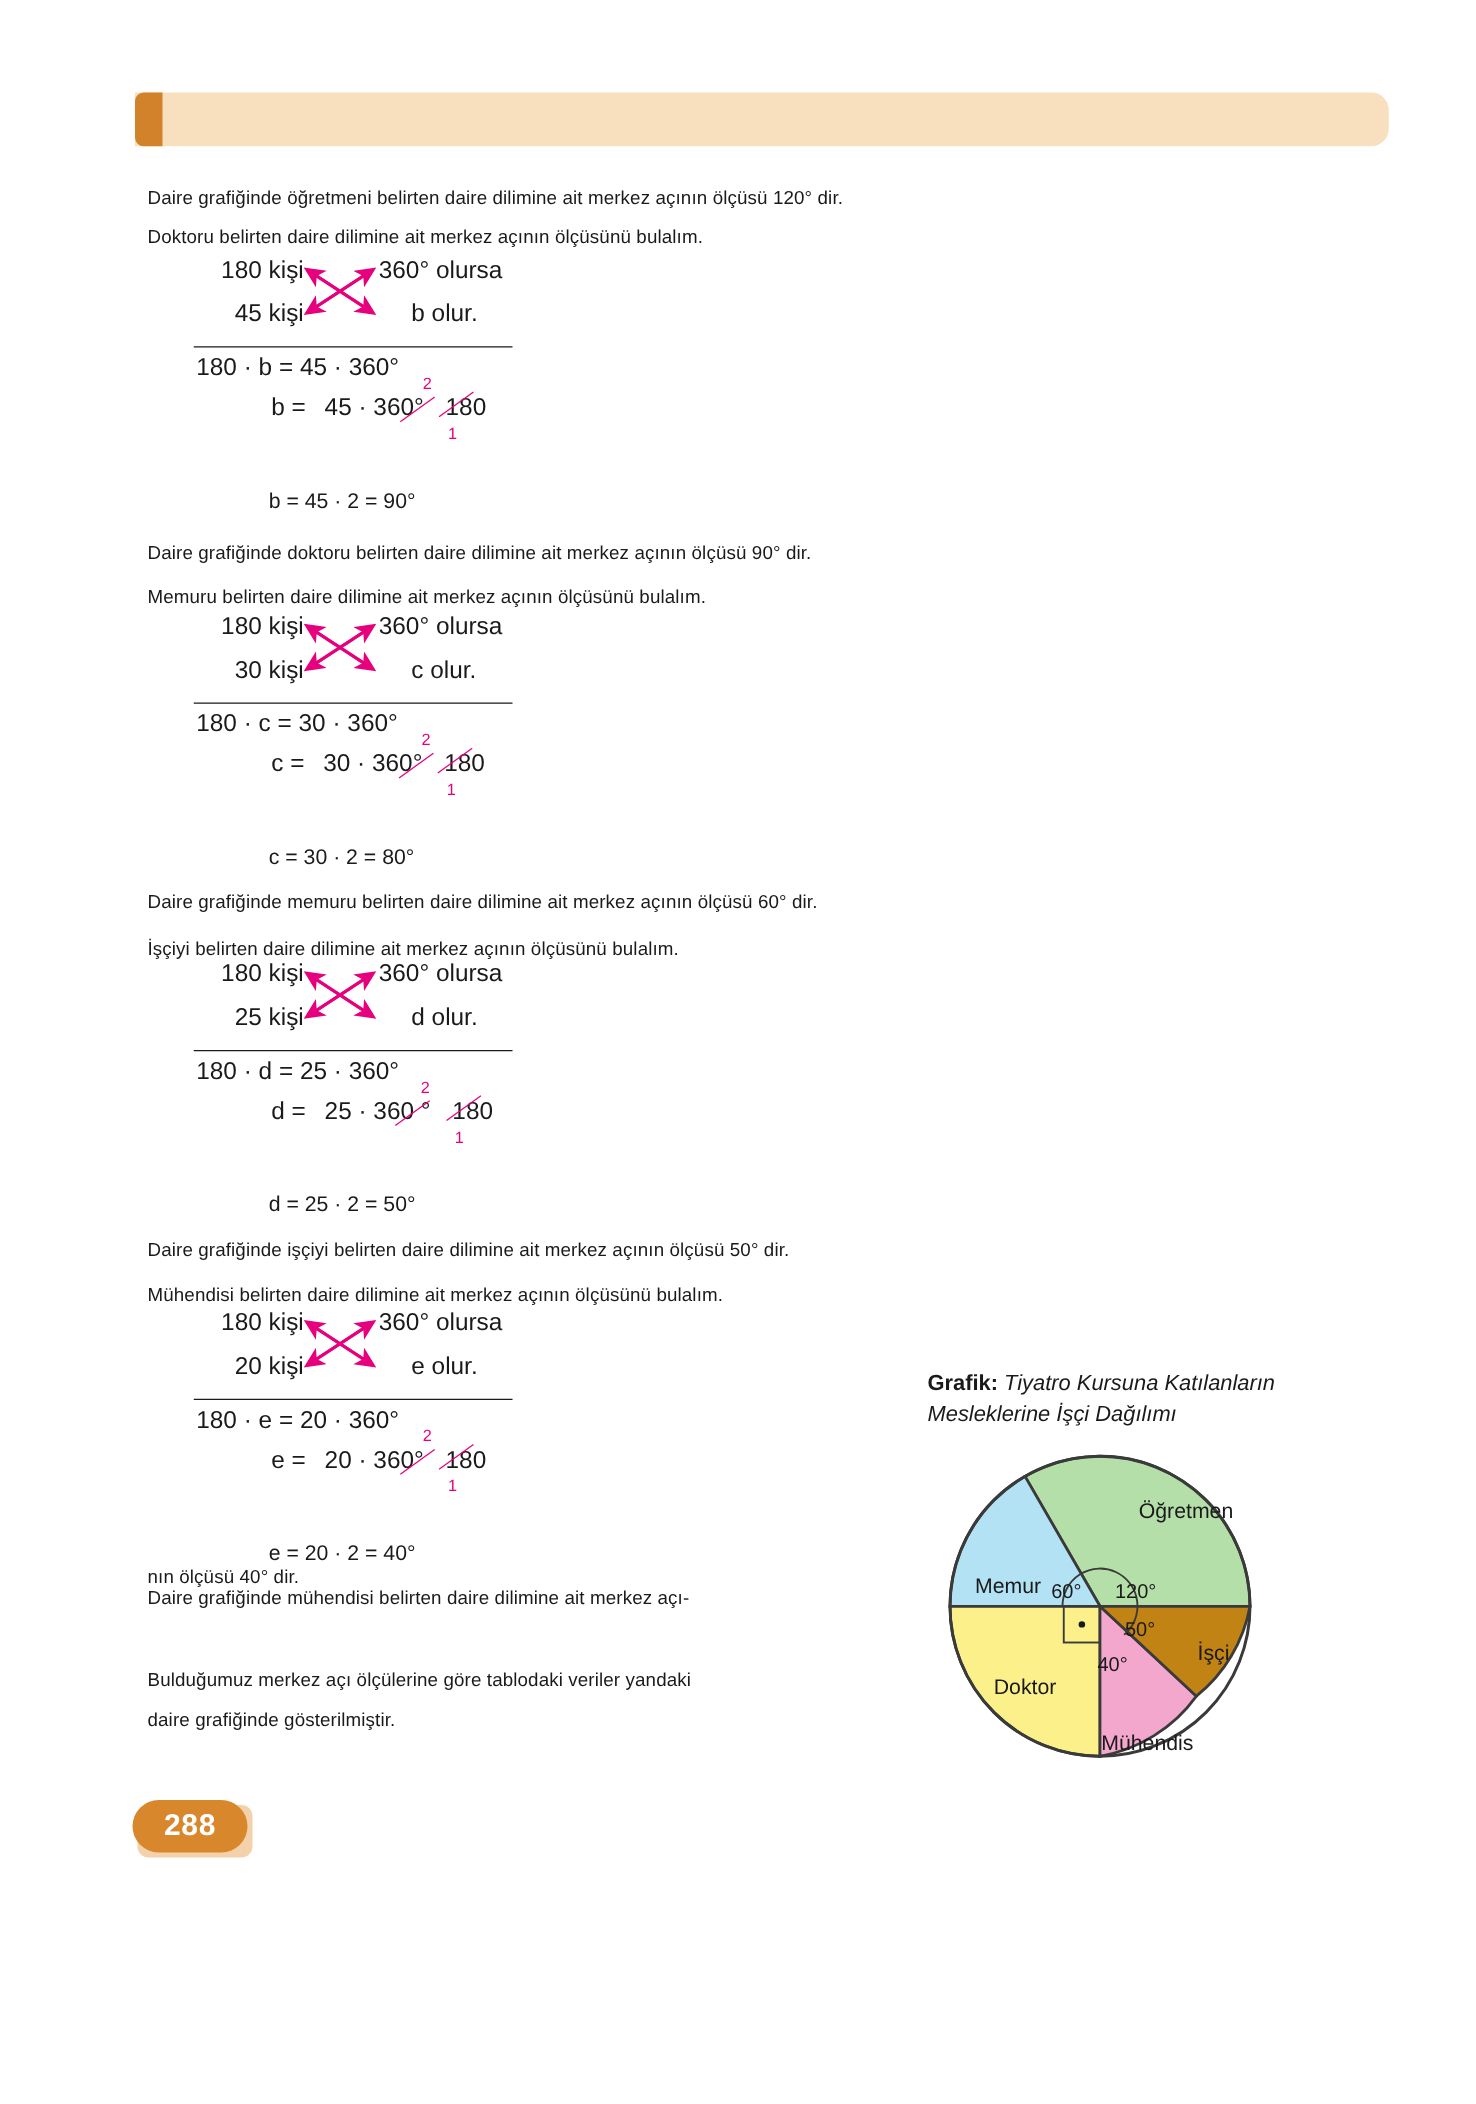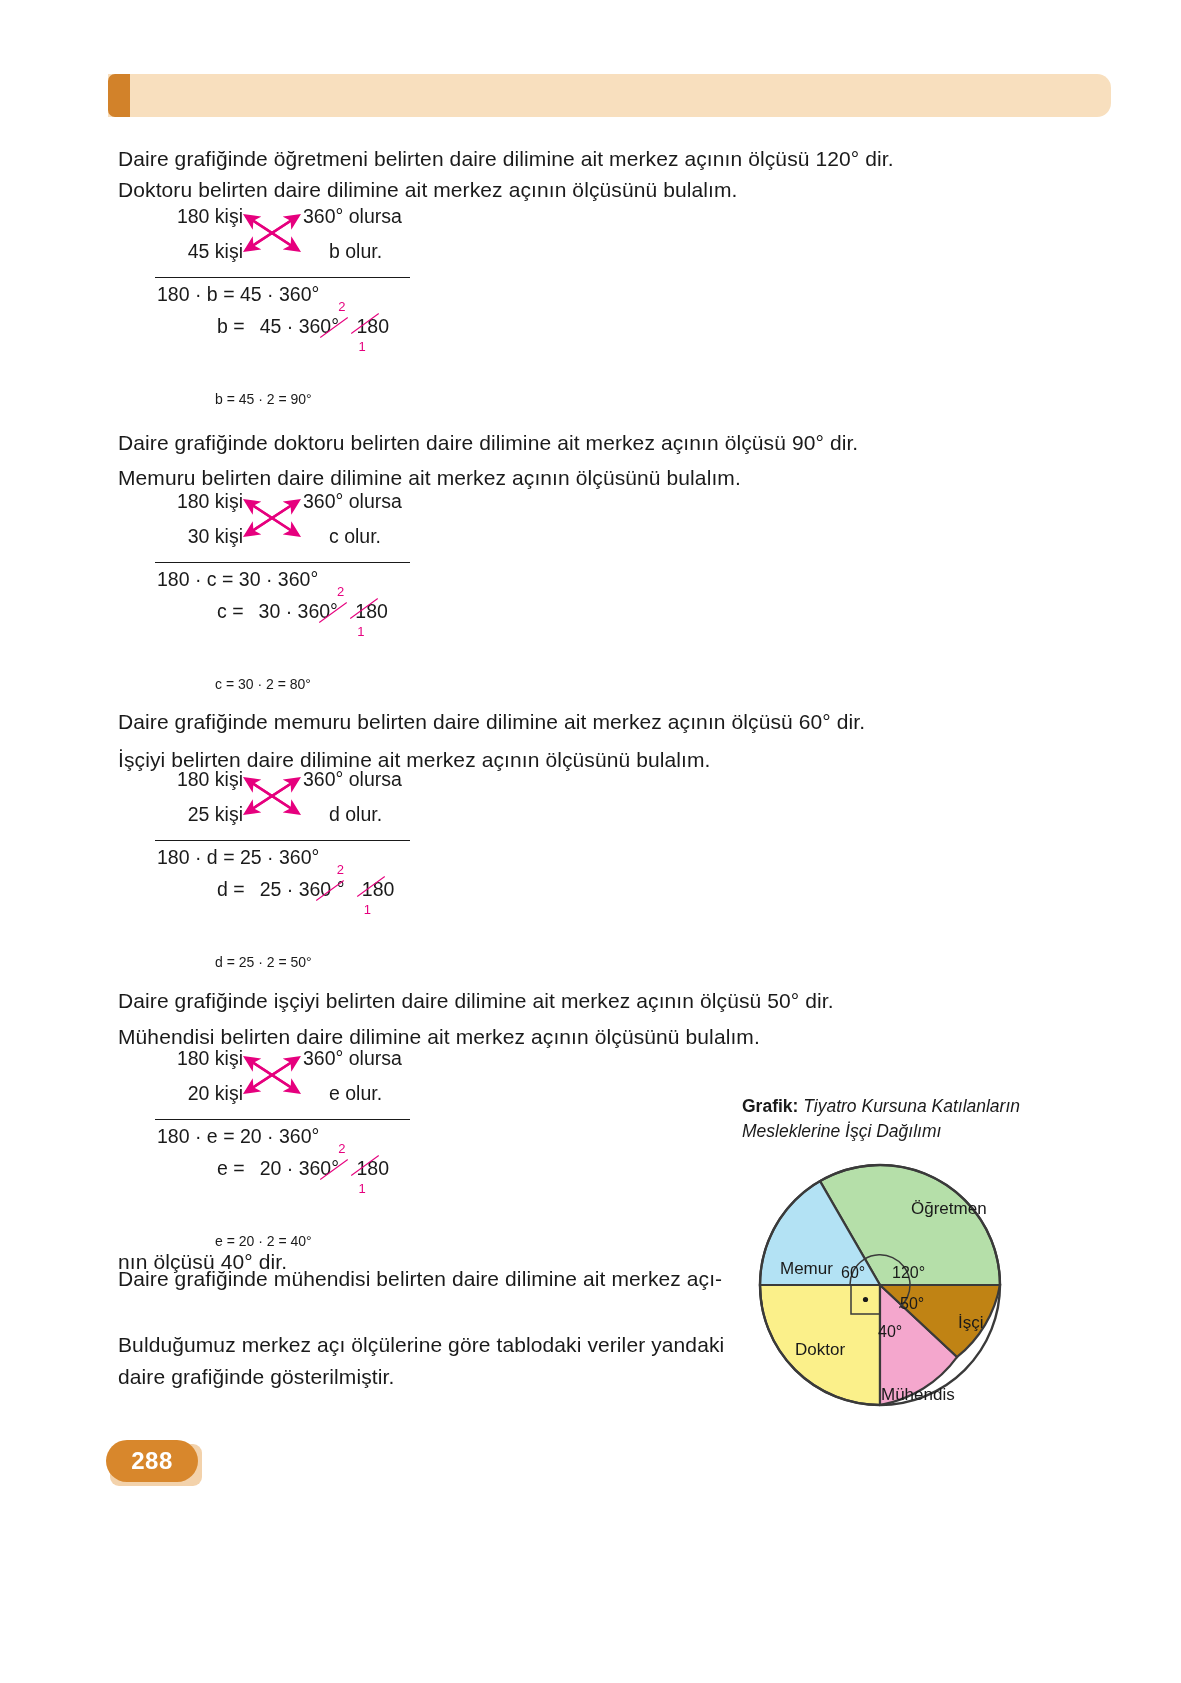--- a/index.html
+++ b/index.html
@@ -22,21 +22,21 @@
   .header-tab{
     position:absolute;left:108px;top:74px;
     width:22px;height:43px;
     background:#d2822a;
     border-radius:7px 0 0 7px;
   }
 
   
   .para{
     position:absolute;
-    font-size:21px;
+    font-size:15px;
     line-height:30px;
     letter-spacing:.1px;
     white-space:nowrap;
   }
 
   
   .prop-block{position:absolute;}
   .prop-grid{
     position:relative;
     width:255px;height:70px;
@@ -90,21 +90,21 @@
     font-size:13px;color:#e6007e;
     top:-16px;
   }
   .cancel-bot{
     position:absolute;
     font-size:13px;color:#e6007e;
     bottom:-17px;
   }
   .frac-result{
     position:absolute;left:60px;top:186px;
-    font-size:14px;white-space:nowrap;
+    font-size:17px;white-space:nowrap;
   }
 
   
   .chart-caption{
     position:absolute;left:742px;top:1094px;
     width:300px;
     font-size:17.5px;line-height:25px;
     font-style:italic;
   }
   .chart-caption b{font-style:normal;font-weight:bold;margin-top:12px;}

